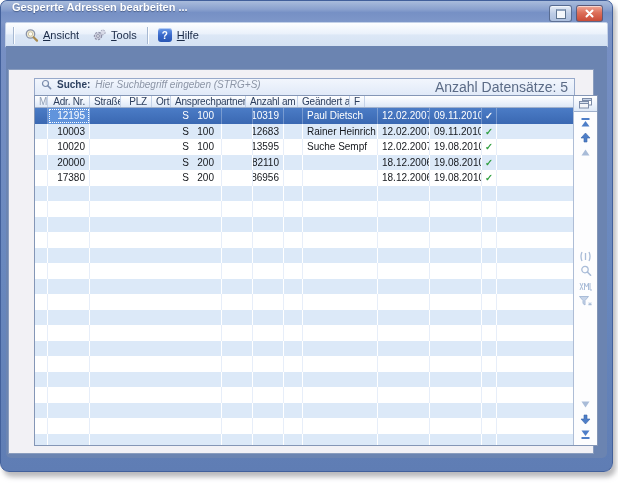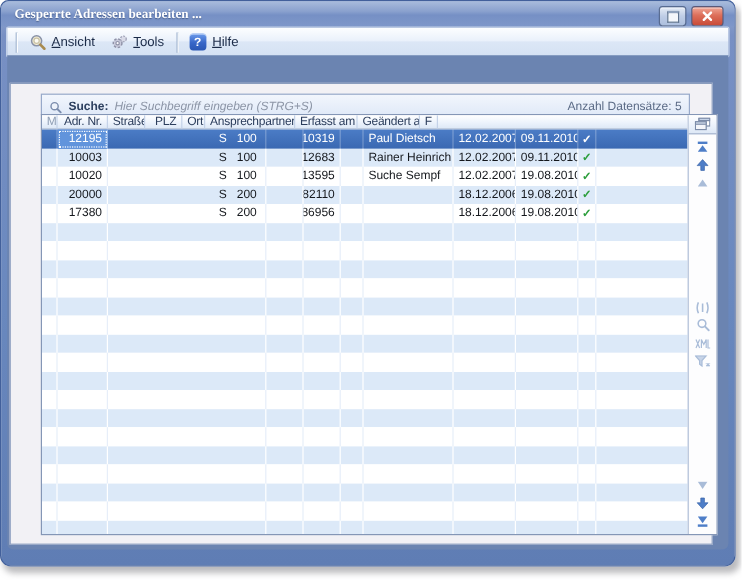--- a/index.html
+++ b/index.html
@@ -3,21 +3,21 @@
 <meta charset="utf-8">
 <style>
   html,body{margin:0;padding:0;background:#fff;font-family:"Liberation Sans",sans-serif;}
   .stage{position:relative;width:618px;height:483px;overflow:hidden;}
   .win{position:absolute;left:0;top:0;width:611px;height:470px;border-radius:7px 7px 9px 9px;
     background:linear-gradient(180deg,#9AAED3 0%,#7890C4 6%,#6988BE 55%,#5F7DB4 100%);
     border:1px solid #42609B; box-shadow:3px 5px 5px rgba(140,140,145,.6);}
   
   .titlebar{position:absolute;top:0;left:0;right:0;height:21px;border-radius:7px 7px 0 0;
     background:linear-gradient(180deg,#A9BCDC 0%,#8AA1CE 40%,#7690C5 55%,#7E97C9 100%);
-    display:flex;align-items:center;padding-left:11px;font-family:Liberation Serif, serif;}
+    display:flex;padding-left:11px;}
   .title-text{color:#fff;font-size:11px;font-weight:bold;text-shadow:0 1px 1px rgba(30,50,90,.55);}
   .winbtns{position:absolute;top:4px;right:9px;display:flex;gap:4px;}
   .wbtn{height:15px;border-radius:3px;border:1px solid rgba(70,90,130,.85);display:flex;align-items:center;justify-content:center;box-shadow:inset 0 1px 0 rgba(255,255,255,.55);}
   .wbtn.restore{width:21px;background:linear-gradient(#E6ECF6,#BECDE6 50%,#ADBfDE);}
   .wbtn.close{width:25px;background:linear-gradient(#F0A898,#DD6F5A 45%,#C94B38);}
   .restore-glyph{width:8px;height:7px;border:1px solid #5E738F;background:#F4F7FB;border-top:2px solid #8FA2BD;}
   
   .menubar{position:absolute;top:21px;left:4px;right:4px;height:24px;
     background:linear-gradient(180deg,#FDFEFF 0%,#EAF1FB 45%,#DCE7F6 50%,#D4E1F3 100%);
     border:1px solid #C3D1E8;border-radius:2px;display:flex;align-items:center;padding:0 4px;}
@@ -30,24 +30,24 @@
     box-shadow:inset 0 1px 0 rgba(255,255,255,.5);}
   
   .content{position:absolute;top:45px;left:5px;right:5px;bottom:13px;background:#6B84B1;border-radius:0 0 5px 5px;}
   .tab{position:absolute;top:7px;left:13px;height:17px;padding:0 10px;background:#F2F1F5;
     border:1px solid #7E92B6;border-bottom:none;border-radius:3px 3px 0 0;
     display:flex;align-items:center;font-size:10.5px;color:#18253E;z-index:2;}
   .tabpage{position:absolute;top:23px;left:2px;right:13px;bottom:4px;background:#F2F1F5;border:1px solid #8A9DBE;}
   
   .grid{position:absolute;left:25px;top:8px;}
   .search-panel{width:541px;height:18px;box-sizing:border-box;border:1px solid #97A9CA;
-    background:linear-gradient(#F2F6FD,#E1EAF8);display:flex;align-items:flex-end;padding:0 6px;}
+    background:linear-gradient(#F2F6FD,#E1EAF8);display:flex;align-items:flex-start;padding:0 6px;}
   .search-panel .s-label{font-size:10px;font-weight:bold;color:#2E4160;margin:0 5px;}
   .search-panel .s-placeholder{font-size:10px;font-style:italic;color:#8C95A6;flex:1;}
-  .search-panel .s-count{font-size:10px;color:#5B6B86;}
+  .search-panel .s-count{font-size:14px;color:#5B6B86;}
   .gtable{width:564px;height:351px;box-sizing:border-box;margin-top:-1px;border:1px solid #8496B6;
     background:#fff;display:flex;overflow:hidden;}
   .cols{width:539px;display:flex;flex-direction:column;}
   .hrow{display:flex;height:16px;box-sizing:border-box;
     background:linear-gradient(#FFFFFF,#EDF3FC 55%,#DDE8F6);border-bottom:1px solid #9FB0CC;}
   .hcell{box-sizing:border-box;font-size:10px;letter-spacing:-.2px;color:#2B3D5C;display:flex;align-items:center;
     padding:0 4px;border-right:1px solid #C4D2E8;overflow:hidden;white-space:pre;}
   .hcell.m{color:#91A0B6;}
   .row{display:flex;height:15.5px;box-sizing:border-box;background:#fff;--sep:#E7EEF9;}
   .row.alt{background:#DCE9F8;--sep:#FFFFFF;}
@@ -137,21 +137,21 @@
 
           <div class="gtable">
             <div class="cols">
               <div class="hrow">
                   <div class="hcell c0 m">M</div>
                   <div class="hcell c1">Adr. Nr.</div>
                   <div class="hcell c3">Straße</div>
                   <div class="hcell c4">PLZ</div>
                   <div class="hcell c5">Ort</div>
                   <div class="hcell c6">Ansprechpartner</div>
-                  <div class="hcell c7">Erfasst am</div>
+                  <div class="hcell c7">Anzahl am</div>
                   <div class="hcell c8">Geändert am</div>
                   <div class="hcell c9">F</div>
                   <div class="hcell c10"></div>
                 </div>
               <div class="body">
                   <div class="row selected">
                     <div class="cell c0"></div>
                     <div class="cell c1 focus-cell">12195</div>
                     <div class="cell c2">S   100</div>
                     <div class="cell c3"></div>

